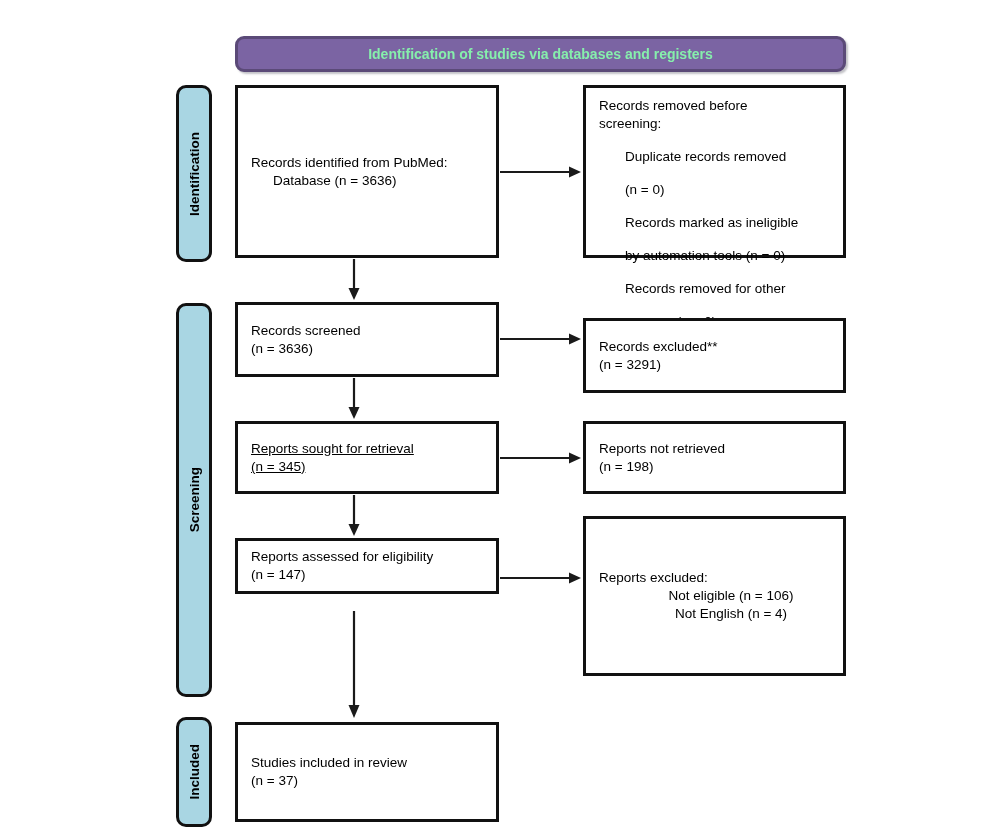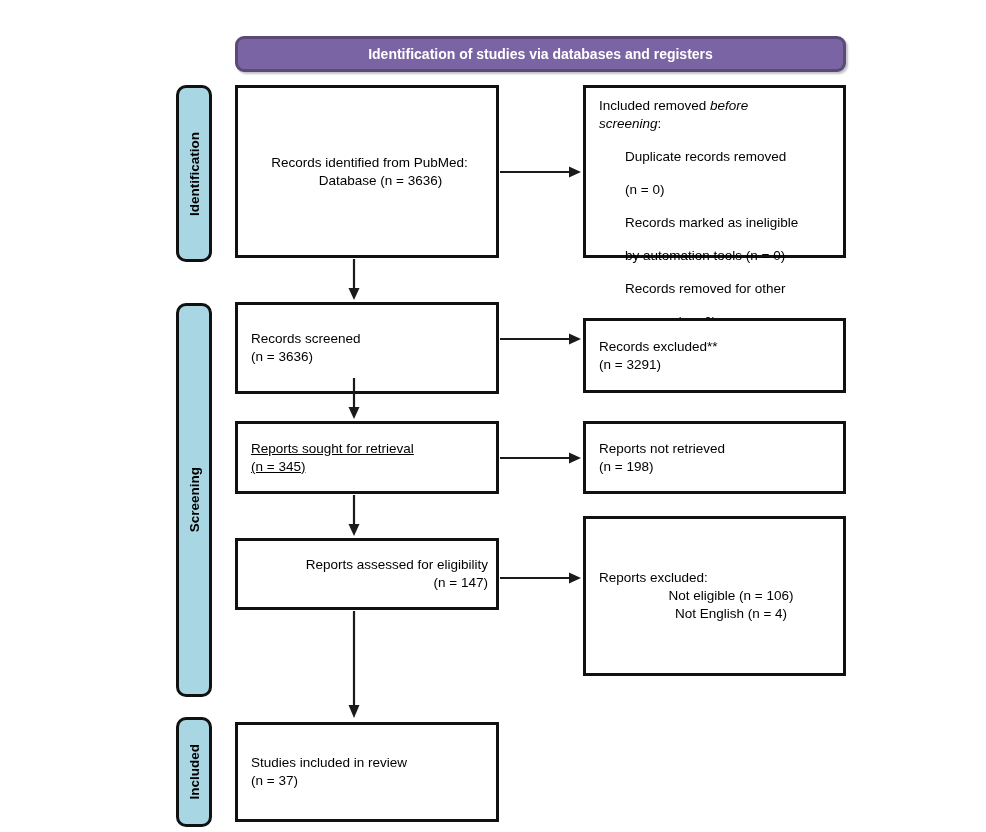--- a/index.html
+++ b/index.html
@@ -14,21 +14,21 @@
   
   .header-banner {
     position: absolute;
     left: 235px; top: 36px;
     width: 611px; height: 36px;
     box-sizing: border-box;
     background: #7b64a3;
     border: 3px solid #5b4a78;
     border-radius: 9px;
     display: flex; align-items: center; justify-content: center;
-    font-size: 14px; font-weight: bold; color: #ffffff;
+    font-size: 14px; font-weight: bold; color: #86efac;
     box-shadow: 2px 2px 2px rgba(120,120,130,0.45);
   }
   
   .stage-bar {
     position: absolute;
     left: 176px;
     width: 36px;
     box-sizing: border-box;
     background: #a9d6e3;
     border: 3px solid #111;
@@ -53,34 +53,34 @@
     background: #fff;
     border: 3px solid #111;
     font-size: 13.5px;
     line-height: 18px;
     display: flex; flex-direction: column; justify-content: center;
     padding: 6px 8px 6px 13px;
   }
   .fbox.top-align { justify-content: flex-start; padding-top: 9px; }
   .col-main  { left: 235px; width: 264px; }
   .col-right { left: 583px; width: 263px; }
-  .box-identified      { top: 85px;  height: 173px; align-items: center; }
+  .box-identified      { top: 85px;  height: 173px; }
   .box-removed         { top: 85px;  height: 173px; }
-  .box-screened        { top: 302px; height: 92px; }
+  .box-screened        { top: 302px; height: 75px; }
   .box-rec-excluded    { top: 302px; height: 75px; margin-top: 16px; }
   .box-sought          { top: 421px; height: 73px; text-decoration: underline; }
   .box-not-retrieved   { top: 421px; height: 73px; }
-  .box-assessed        { top: 538px; height: 72px; text-align: right; }
+  .box-assessed        { top: 538px; height: 56px; }
   .box-rep-excluded    { top: 516px; height: 160px; }
   .box-included        { top: 722px; height: 100px; }
   .line { white-space: nowrap; }
   .indent-sm { padding-left: 22px; }
   .sub { padding-left: 26px; white-space: nowrap; margin-top: 15px; }
   .sub-wide { padding-left: 28px; white-space: nowrap; text-align: center; }
-  .it { font-style: italic; }
+  .it { }
   
   .arrows {
     position: absolute;
     left: 0; top: 0;
     width: 986px; height: 832px;
     pointer-events: none;
   }
 </style>
 </head>
 <body>
@@ -120,21 +120,21 @@
     <div class="line">Reports assessed for eligibility</div>
     <div class="line">(n = 147)</div>
   </div>
 
   <div class="fbox col-main box-included">
     <div class="line">Studies included in review</div>
     <div class="line">(n = 37)</div>
   </div>
 
   <div class="fbox col-right box-removed top-align">
-    <div class="line"><span>Included removed </span><span class="it">before</span></div>
+    <div class="line"><span>Records removed </span><span class="it">before</span></div>
     <div class="line"><span class="it">screening</span><span>:</span></div>
     <div class="sub">Duplicate records removed</div>
     <div class="sub">(n = 0)</div>
     <div class="sub">Records marked as ineligible</div>
     <div class="sub">by automation tools (n = 0)</div>
     <div class="sub">Records removed for other</div>
     <div class="sub">reasons (n = 0)</div>
   </div>
 
   <div class="fbox col-right box-rec-excluded">

